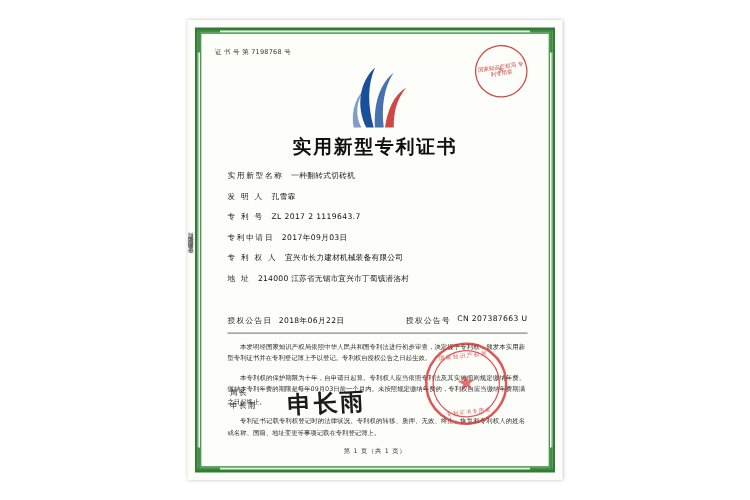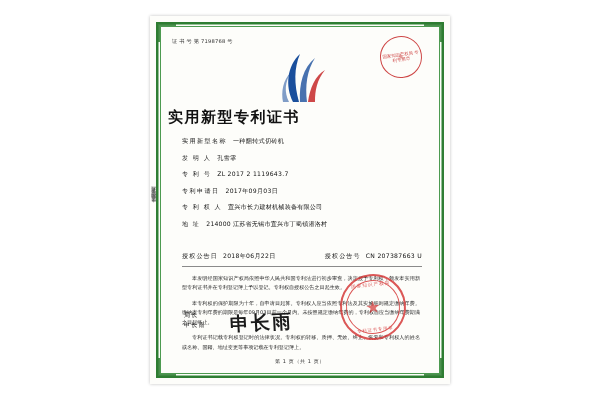--- a/index.html
+++ b/index.html
@@ -78,21 +78,21 @@
 
   
   .logo{
     position:absolute;left:50%;top:16px;
     transform:translateX(-50%);
     width:74px;height:56px;
   }
 
   .title{
     position:absolute;left:0;right:0;top:74px;
-    text-align:left;
+    text-align:center;
     font-family:"DejaVu Serif", serif;
     font-size:15px;font-weight:bold;
     color:#111;
     letter-spacing:1.5px;
   }
 
   .fields{
     position:absolute;left:14px;right:10px;top:104px;
     font-size:6.1px;color:#1a1a1a;line-height:1;
   }

